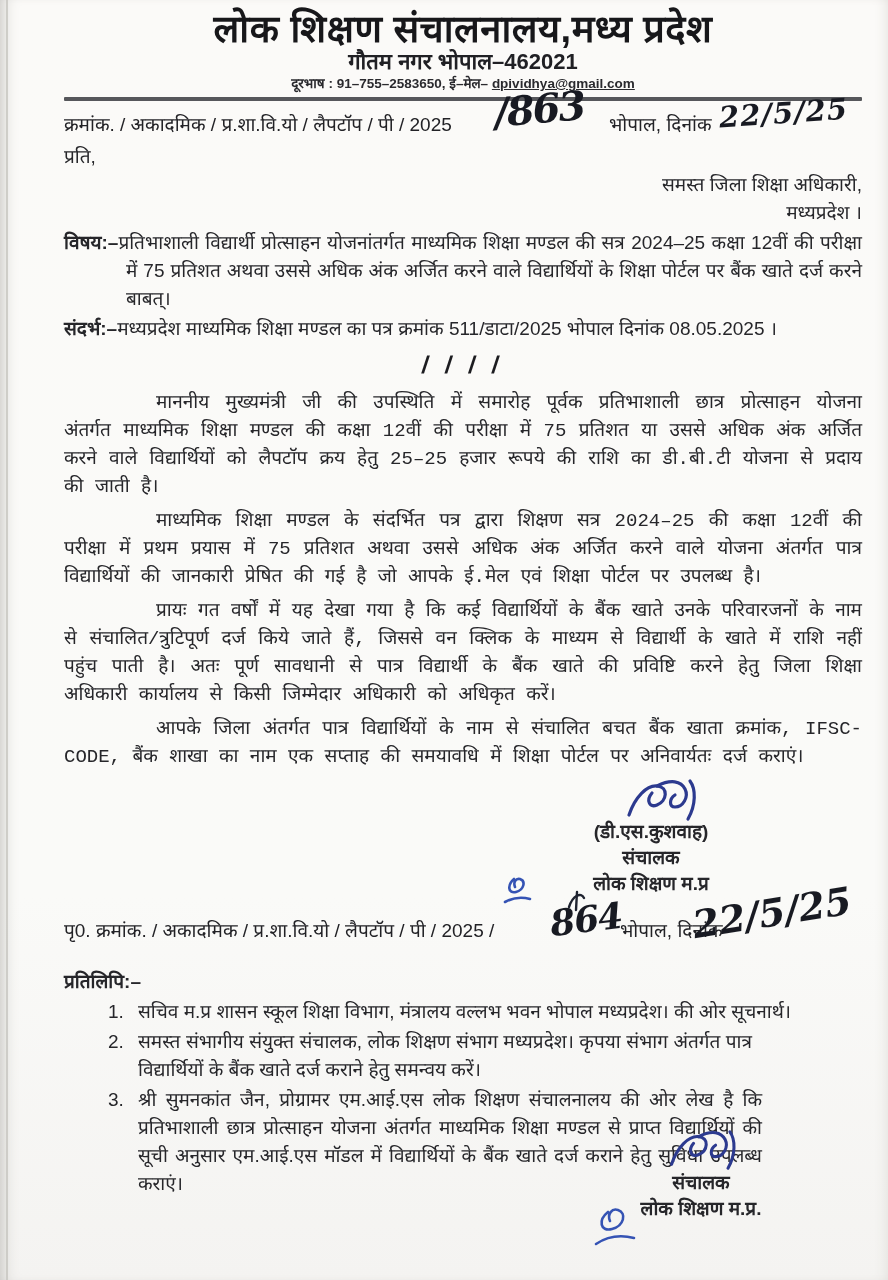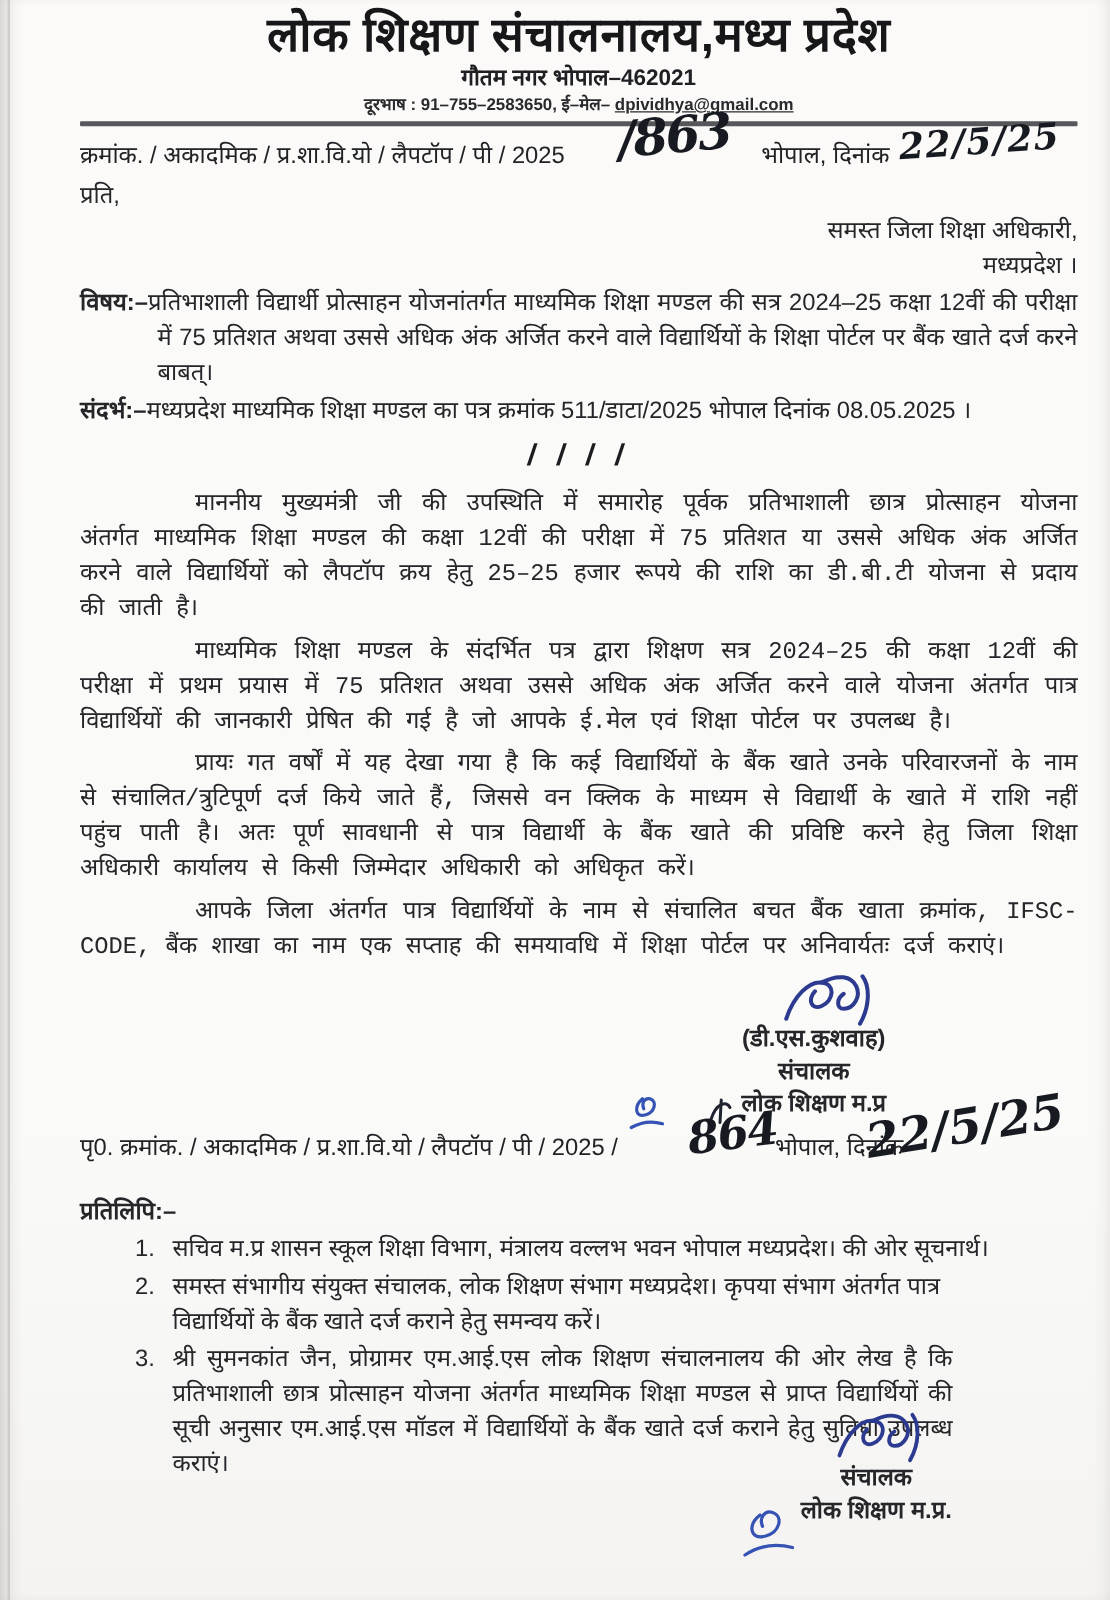--- a/index.html
+++ b/index.html
@@ -11,21 +11,21 @@
     overflow:hidden;
     font-family:"Liberation Sans", sans-serif;
     color:#26262a;
     font-size:19px; line-height:28px;
   }
   .edge-line { position:absolute; left:6px; top:0; width:2px; height:100%; background:#c7c5c1; opacity:.8; }
   .content { position:relative; padding:6px 26px 0 64px; }
   
   .hdr { text-align:center; }
   .hdr-title { font-size:38px; line-height:42px; font-weight:bold; color:#17171a; letter-spacing:.5px; margin:2px 0 0 0; }
-  .hdr-addr { font-size:18px; line-height:24px; font-weight:bold; color:#202024; }
+  .hdr-addr { font-size:22px; line-height:24px; font-weight:bold; color:#202024; }
   .hdr-contact { font-size:13.5px; line-height:20px; font-weight:bold; color:#2a2a2e; }
   .hdr-contact .email { text-decoration:underline; }
   .rule { height:4px; background:#56575b; margin:3px 0 0 0; border-radius:1px; }
   
   .ref-row { position:relative; height:36px; margin-top:6px; white-space:nowrap; }
   .ref-row .printed { position:absolute; top:4px; font-weight:normal; color:#222226; }
   .hand { font-family:"DejaVu Serif", serif; font-style:italic; font-weight:bold; color:#181a22; }
   .hand-num1 { position:absolute; left:430px; top:-12px; font-size:40px; transform:rotate(-5deg); letter-spacing:-2px; }
   .hand-date1 { position:absolute; left:655px; top:-8px; font-size:29px; transform:rotate(-4deg); letter-spacing:1px; }
   .row2 { height:42px; margin-top:2px; }
@@ -33,21 +33,21 @@
   .hand-date2 { position:absolute; left:628px; top:-14px; font-size:38px; transform:rotate(-9deg); letter-spacing:0px; }
   .tick-above { position:absolute; left:500px; top:-24px; }
   
   .line { margin:0; }
   .addr1 { padding-left:104px;text-align:right; }
   .hang { padding-left:62px; text-indent:-62px; text-align:justify; margin-top:2px; }
   .hang .lbl { font-weight:bold; }
   .divider { text-align:center; font-weight:bold; font-size:24px; letter-spacing:5px; margin:8px 0 10px 0; color:#1c1c20; transform:skewX(-8deg); }
   .para { text-align:justify; text-indent:92px; margin:0 0 6px 0;font-family:Liberation Mono, monospace; }
   
-  .sig1 { width:230px; margin:2px 96px 4px auto; text-align:center; position:relative; }
+  .sig1 { width:230px; margin:2px 96px 16px auto; text-align:center; position:relative; }
   .sig1 .sigsvg { display:block; margin:0 auto -4px 38%; }
   .sig-line { line-height:26px; font-weight:bold; }
   .org-row { position:relative; }
   .mini-mark { position:absolute; left:-34px; top:2px; }
   .sig2 { position:absolute; left:586px; top:1128px; width:230px; text-align:center; }
   .sig2 .sigsvg { display:block; margin:0 auto -2px 34%; }
   .initial2 { position:absolute; left:588px; top:1202px; }
   
   .copy-label { font-weight:bold; margin-top:13px; }
   .copy-item { display:flex; margin-top:2px; }

